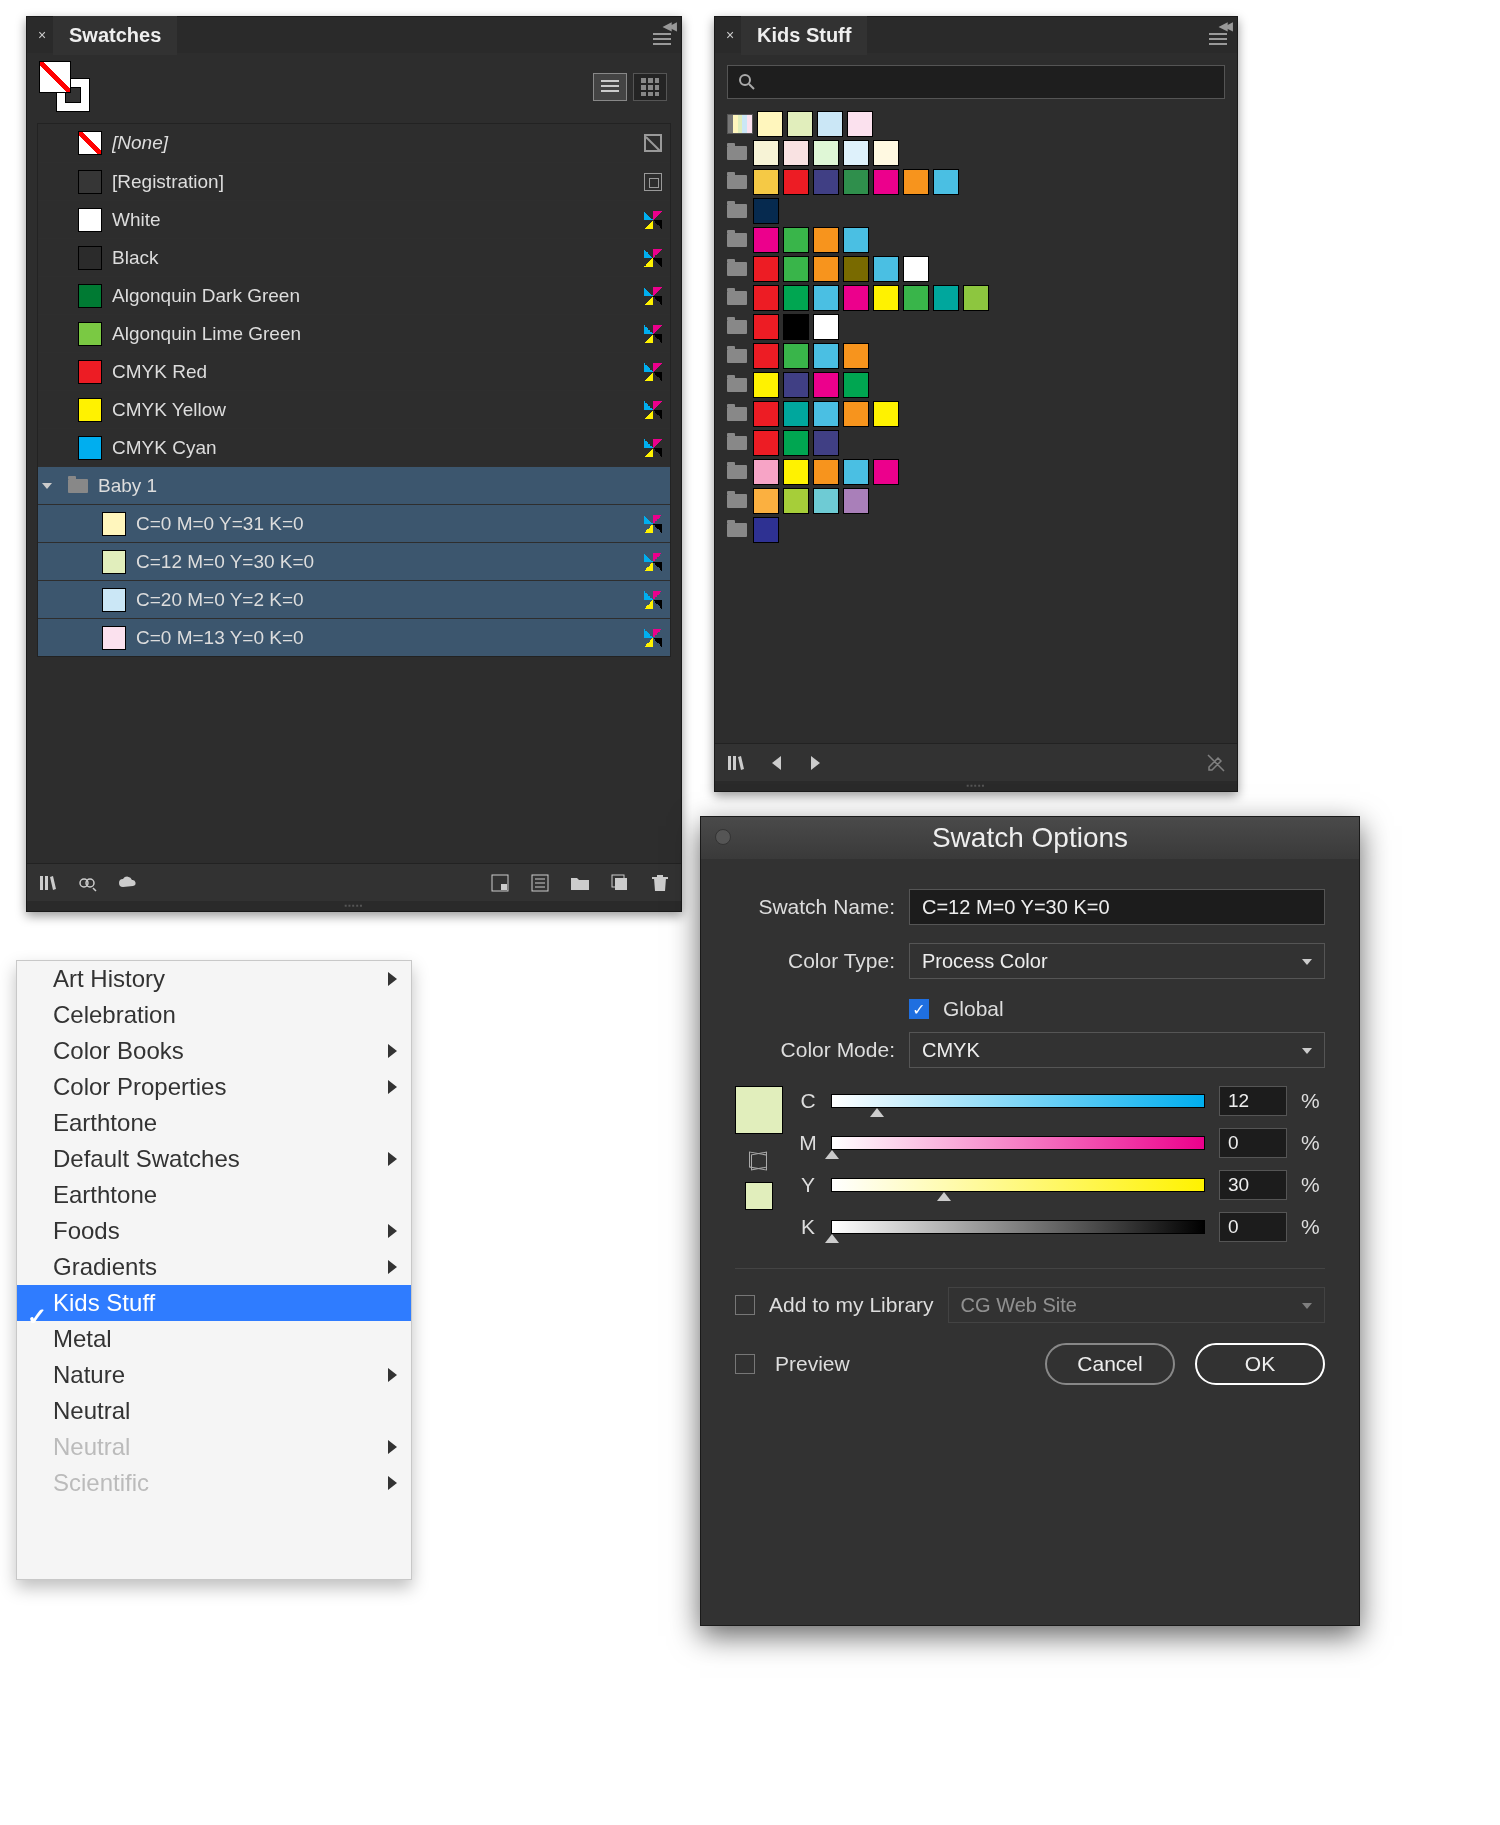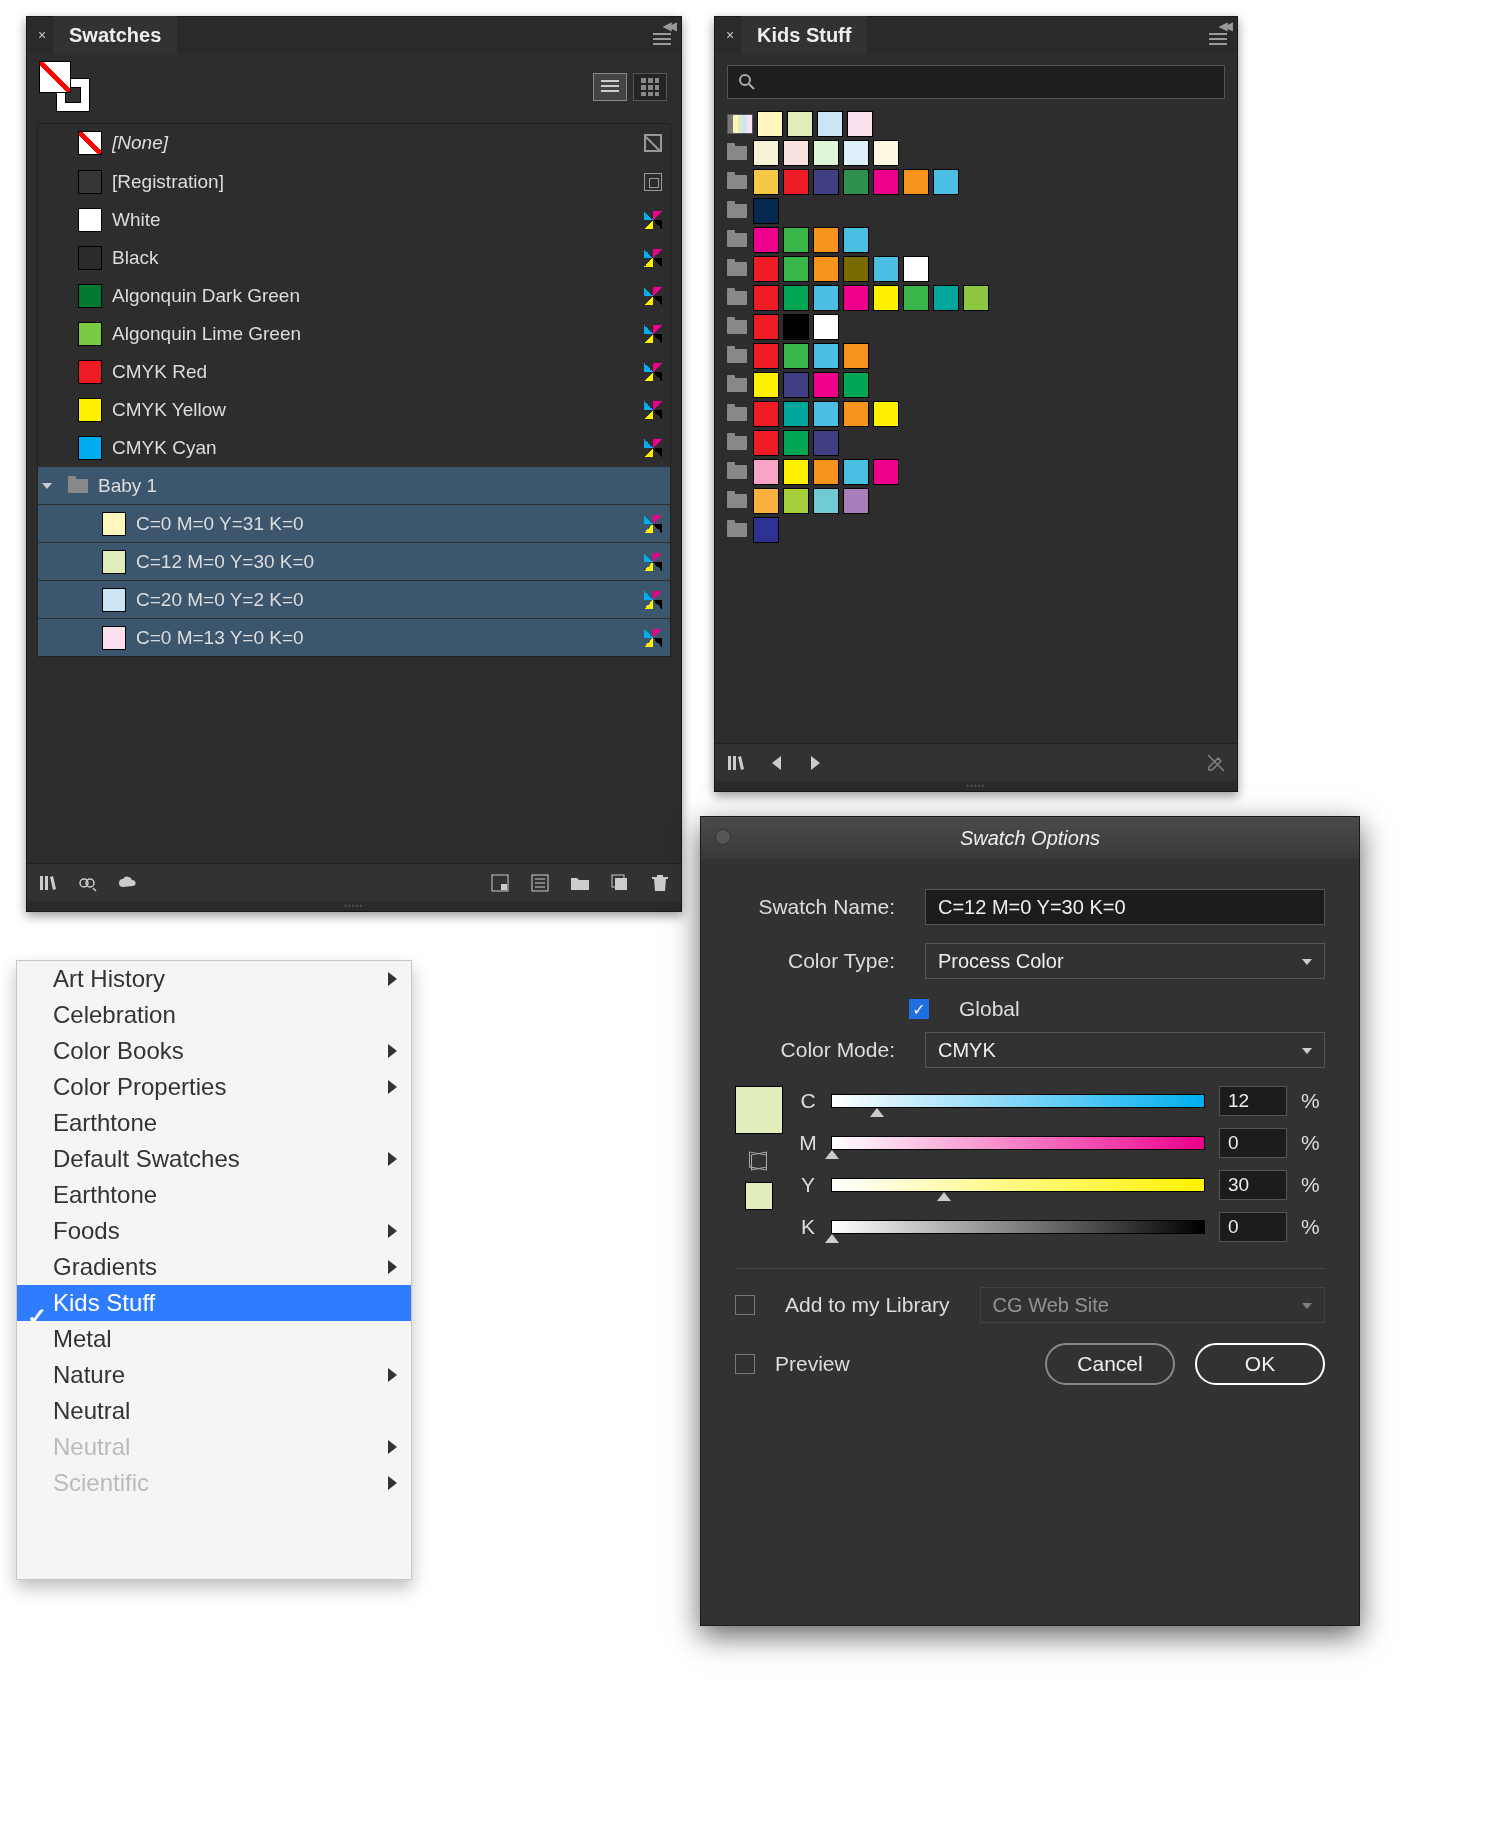--- a/index.html
+++ b/index.html
@@ -85,24 +85,24 @@
   .menu { position:absolute; background:#f5f5f5; border:1px solid #c8c8c8; box-shadow:0 8px 16px rgba(0,0,0,0.25); font-size:24px; }
   .menu-item { display:flex; align-items:center; padding:4px 22px 4px 36px; color:#333; position:relative; }
   .menu-item.hover { background:#2f7cff; color:#fff; }
   .menu-item .sub::after { content:""; position:absolute; right:14px; top:50%; transform:translateY(-50%); width:0; height:0; border-left:9px solid #333; border-top:7px solid transparent; border-bottom:7px solid transparent; }
   .menu-item .check::before { content:"✓"; position:absolute; left:10px; font-weight:bold; }
   .menu-item.faded { color:#bbb; }
   .menu-fade { position:absolute; left:0; right:0; bottom:0; height:60px; background:linear-gradient(rgba(245,245,245,0), #f5f5f5); pointer-events:none; }
 
   
   .dialog { position:absolute; background:#323232; border:1px solid #1a1a1a; box-shadow:0 10px 28px rgba(0,0,0,0.6); }
-  .dialog-titlebar { height:42px; background:linear-gradient(#4a4a4a,#3a3a3a); display:flex; align-items:center; justify-content:center; color:#eee; font-size:20px; position:relative;font-style:italic; }
+  .dialog-titlebar { height:42px; background:linear-gradient(#4a4a4a,#3a3a3a); display:flex; align-items:center; justify-content:center; color:#eee; font-size:28px; position:relative; }
   .dialog-close { position:absolute; left:14px; top:12px; width:16px; height:16px; border-radius:8px; background:#555; border:1px solid #333; }
   .dlg-body { padding:30px 34px 18px 34px; color:#ddd; font-size:21px; }
-  .dlg-row { display:flex; align-items:center; margin-bottom:18px; gap:30px; }
+  .dlg-row { display:flex; align-items:center; margin-bottom:18px; gap:14px; }
   .dlg-row .lbl { width:160px; text-align:right; }
   .dlg-input { flex:1; height:36px; background:#1c1c1c; border:1px solid #555; color:#eee; padding:0 12px; font-size:20px; }
   .dlg-select { flex:1; height:36px; background:#323232; border:1px solid #555; color:#eee; padding:0 12px; font-size:20px; display:flex; align-items:center; position:relative; }
   .dlg-select::after { content:""; position:absolute; right:12px; top:15px; width:0; height:0; border-left:5px solid transparent; border-right:5px solid transparent; border-top:6px solid #ccc; }
   .chk { width:20px; height:20px; border:1px solid #777; display:flex; align-items:center; justify-content:center; font-size:16px; color:#fff; }
   .chk.on { background:#1f6fe0; border-color:#1f6fe0; }
   .chk.on::after { content:"✓"; }
 
   .slider-block { display:flex; align-items:flex-start; gap:16px; margin-top:8px; }
   .color-preview { width:48px; height:48px; border:1px solid #000; }

